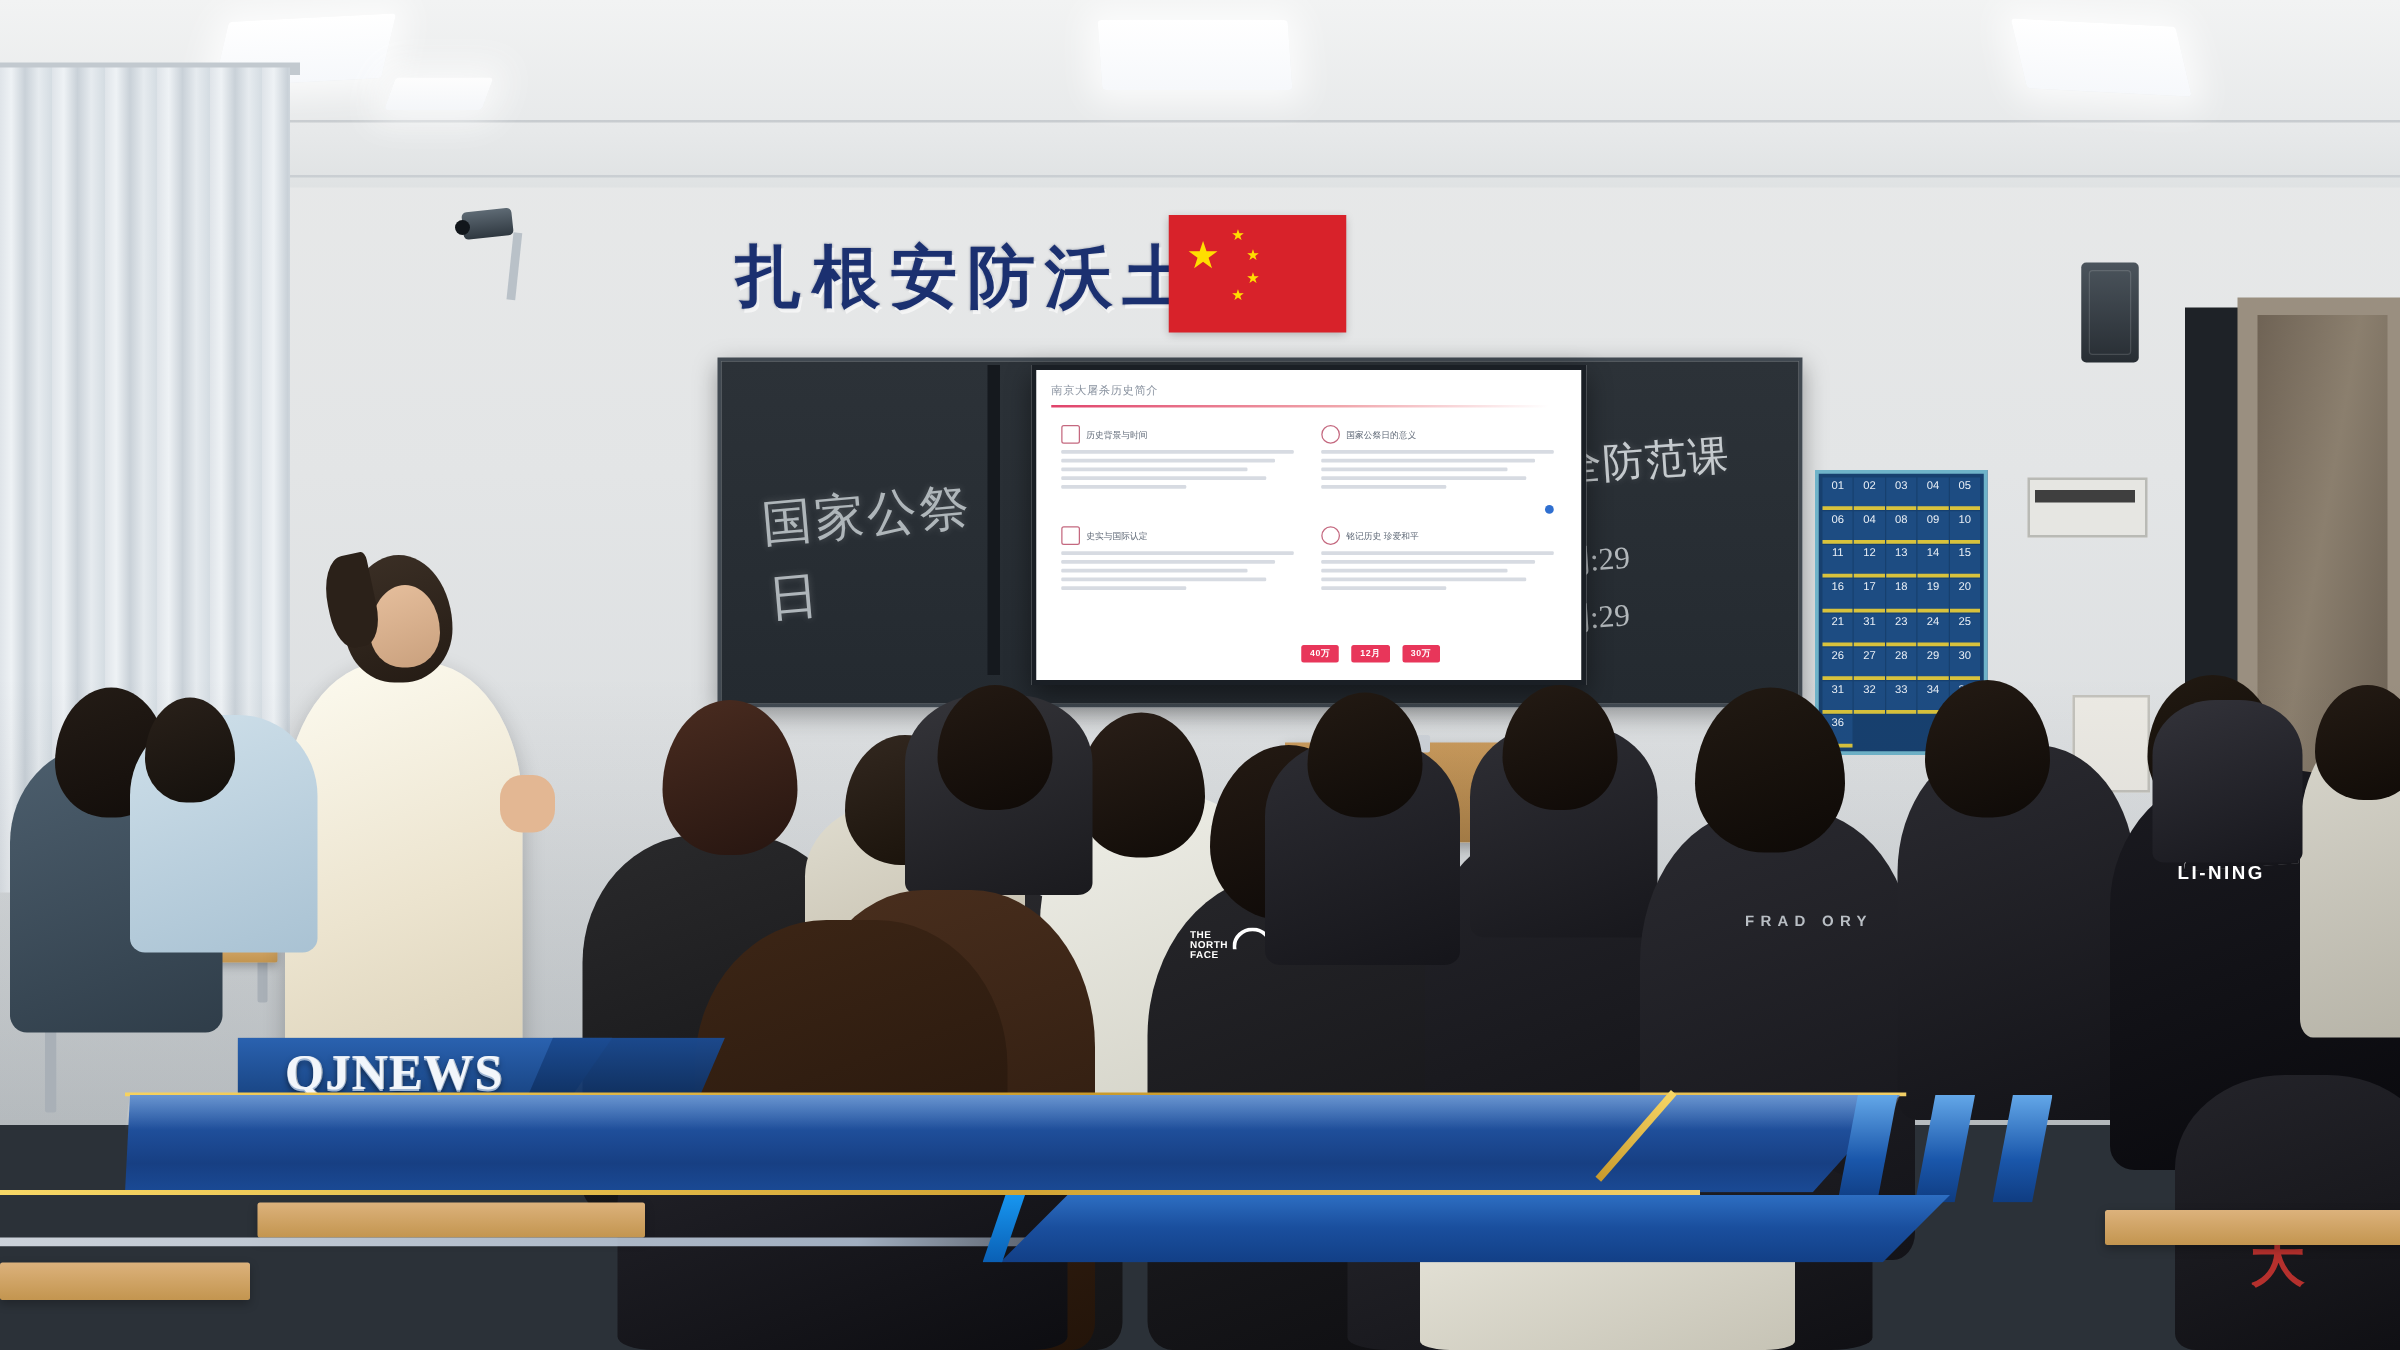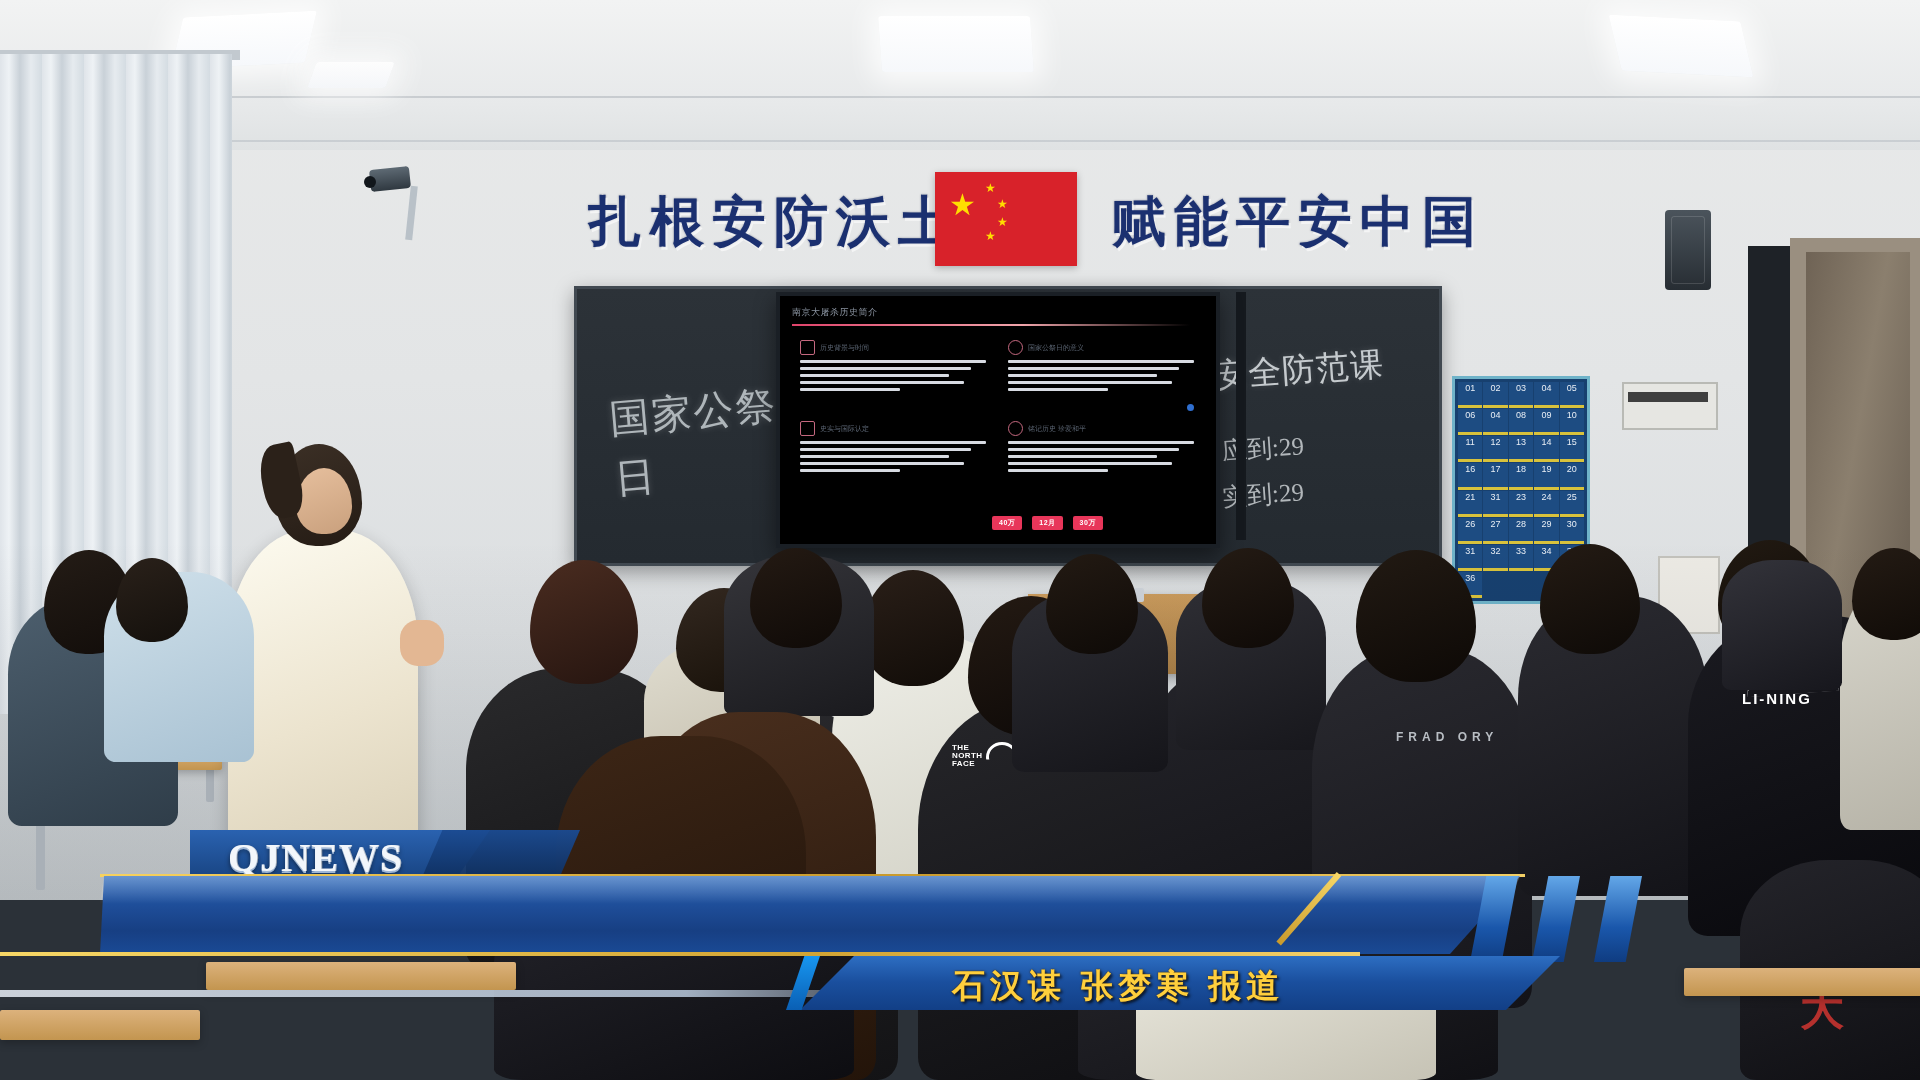--- a/index.html
+++ b/index.html
@@ -76,21 +76,21 @@
     font-family:"Liberation Serif","DejaVu Serif",serif;text-shadow:0 0 6px rgba(255,255,255,.25);}
   .board-right-title{position:absolute;left:1214px;top:346px;width:224px;color:#dfe4e7;font-size:33px;
     letter-spacing:1px;opacity:.86;transform:rotate(-4deg);white-space:nowrap;
     font-family:"Liberation Serif","DejaVu Serif",serif;text-shadow:0 0 6px rgba(255,255,255,.2);}
   .board-right-l1,.board-right-l2{position:absolute;left:1222px;color:#d5dadd;font-size:25px;opacity:.8;
     transform:rotate(-4deg);white-space:nowrap;font-family:"Liberation Serif","DejaVu Serif",serif;}
   .board-right-l1{top:432px;}
   .board-right-l2{top:478px;}
 
   
-  .screen{position:absolute;left:776px;top:292px;width:436px;height:248px;background:#000000;
+  .screen{position:absolute;left:825px;top:292px;width:436px;height:248px;background:#ffffff;
     border:4px solid #1a1f25;box-shadow:0 8px 20px rgba(0,0,0,.45);overflow:hidden;}
   .sl-title{position:absolute;left:12px;top:10px;font-size:9px;color:#8a93a0;letter-spacing:.5px;}
   .sl-rule{position:absolute;left:12px;top:28px;width:398px;height:2px;
     background:linear-gradient(90deg,#e0436b,#f0a5ab 58%,rgba(240,165,171,0));}
   .sl-col{position:absolute;width:186px;}
   .sl-c1{left:20px;top:44px;}
   .sl-c2{left:228px;top:44px;}
   .sl-blk{margin-bottom:30px;}
   .sl-h{display:flex;align-items:center;gap:5px;font-size:7px;color:#5d6775;margin-bottom:5px;}
   .sl-ico{width:13px;height:13px;border:1px solid #c4687f;border-radius:2px;display:inline-block;}
@@ -222,21 +222,20 @@
     <div class="door"></div>
 
     <div class="slogan slogan-l">扎根安防沃土</div>
     <div class="flag">
       <span class="star-big">★</span>
       <span class="star-s s1">★</span>
       <span class="star-s s2">★</span>
       <span class="star-s s3">★</span>
       <span class="star-s s4">★</span>
     </div>
-    <div class="slogan slogan-r">赋能平安中国</div>
 
     <div class="board"></div>
     <div class="board-left-text">国家公祭日</div>
     <div class="board-right-title">安全防范课</div>
     <div class="board-right-l1">应到:29</div>
     <div class="board-right-l2">实到:29</div>
 
     <div class="screen-bezel-l"></div>
     <div class="screen-bezel-r"></div>
     <div class="screen">
@@ -508,16 +507,15 @@
       <span class="chev c1"></span>
       <span class="chev c2"></span>
       <span class="chev c3"></span>
     </div>
 
 
     <div class="lt-trim"></div>
 
     <div class="lt-sub"></div>
     <div class="lt-sub-edge"></div>
-    <div class="lt-sub-text">石汉谋 张梦寒 报道</div>
   </div>
 
 </div>
 
 </body></html>

